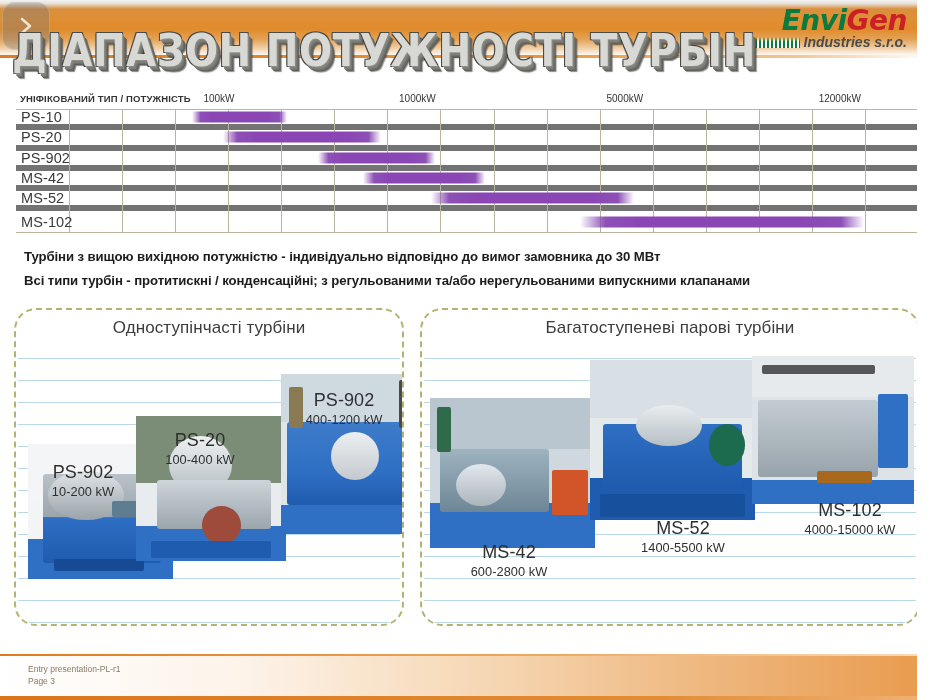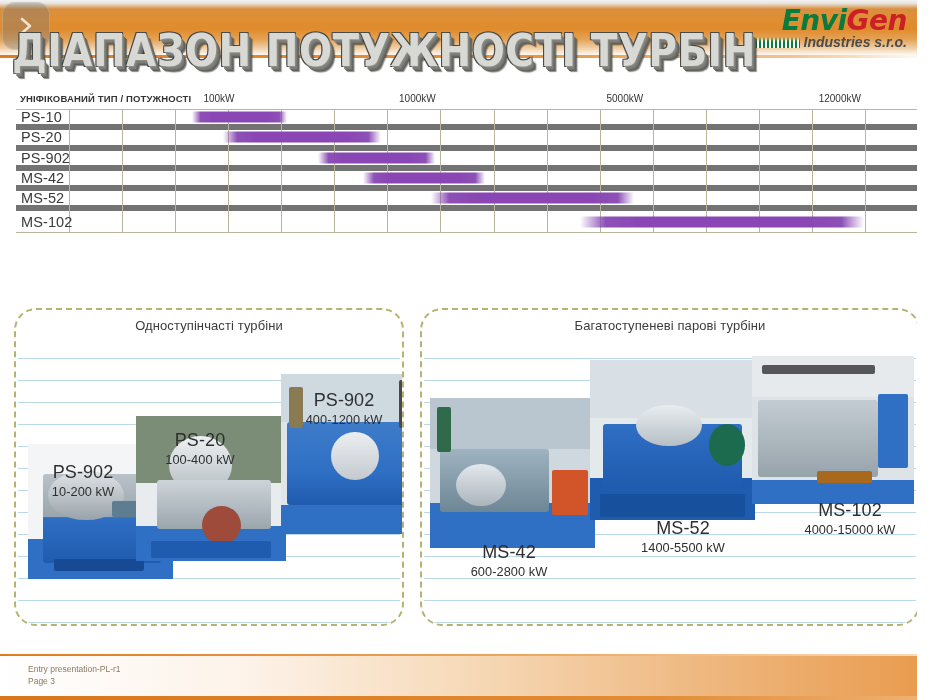--- a/index.html
+++ b/index.html
@@ -110,21 +110,21 @@
   
   .panel{
     position:absolute;top:308px;height:318px;
     border:2px dashed #b5b272;border-radius:22px;box-sizing:border-box;
     background:#fff;overflow:hidden;
   }
   .panel-left{left:14px;width:390px;}
   .panel-right{left:420px;width:500px;}
   .panel-title{
     position:absolute;left:0;right:0;top:8px;text-align:center;
-    font-size:13px;color:#3c3c3c;letter-spacing:0.1px;white-space:nowrap;
+    font-size:17px;color:#3c3c3c;letter-spacing:0.1px;white-space:nowrap;
   }
   .panel-body{position:absolute;left:0;right:0;top:42px;bottom:0;overflow:hidden;}
   .rules{position:absolute;left:0;right:0;top:0;bottom:0;z-index:0;}
   .rules i{position:absolute;left:2px;right:2px;height:1px;background:#bcd9e8;display:block;}
 
   
   .photo{position:absolute;z-index:2;overflow:hidden;background:#cfd6d9;}
   .ph-sky{position:absolute;left:0;right:0;top:0;height:42%;}
   .ph-floor{position:absolute;left:0;right:0;bottom:0;height:26%;background:#2f55a0;}
   .ph-body{position:absolute;left:8%;right:8%;top:26%;bottom:18%;border-radius:3px;}
@@ -173,21 +173,21 @@
     <div class="logo-sub">
       <span class="logo-bars"></span>
       <span class="logo-ind">Industries s.r.o.</span>
     </div>
   </div>
 
   <div class="title">ДІАПАЗОН ПОТУЖНОСТІ ТУРБІН</div>
 
   <div class="chart">
     <div class="chart-head">
-      <span class="chart-head-label">УНІФІКОВАНИЙ ТИП / ПОТУЖНОСТІ</span>
+      <span class="chart-head-label">УНІФІКОВАНИЙ ТИП / ПОТУЖНІСТЬ</span>
       <div id="axis-ticks">
           <span class="axis-tick" style="left: 22.5%;">100kW</span>
           <span class="axis-tick" style="left: 44.5%;">1000kW</span>
           <span class="axis-tick" style="left: 67.5%;">5000kW</span>
           <span class="axis-tick" style="left: 90%; margin-left: 12px;">12000kW</span>
         </div>
     </div>
     <div class="grid" id="chart-grid">
         <div class="vline" style="left: 5.88235%;"></div>
         <div class="vline" style="left: 11.7647%;"></div>
@@ -225,20 +225,24 @@
           <span class="row-label">MS-52</span>
           <div class="bar" style="left: 46%; width: 22.5%;"></div>
         </div>
         <div class="row">
           <span class="row-label">MS-102</span>
           <div class="bar" style="left: 62.5%; width: 31.5%;"></div>
         </div>
       </div>
   </div>
 
+  <div class="notes">
+    <div class="note">Турбіни з вищою вихідною потужністю - індивідуально відповідно до вимог замовника до 30 МВт</div>
+    <div class="note">Всі типи турбін - протитискні / конденсаційні; з регульованими та/або нерегульованими випускними клапанами</div>
+  </div>
 
   <div class="panel panel-left">
     <div class="panel-title">Одноступінчасті турбіни</div>
     <div class="panel-body">
       <div class="rules" id="rules-left">
           <i style="top: 6px;"></i>
           <i style="top: 28px;"></i>
           <i style="top: 50px;"></i>
           <i style="top: 72px;"></i>
           <i style="top: 94px;"></i>

